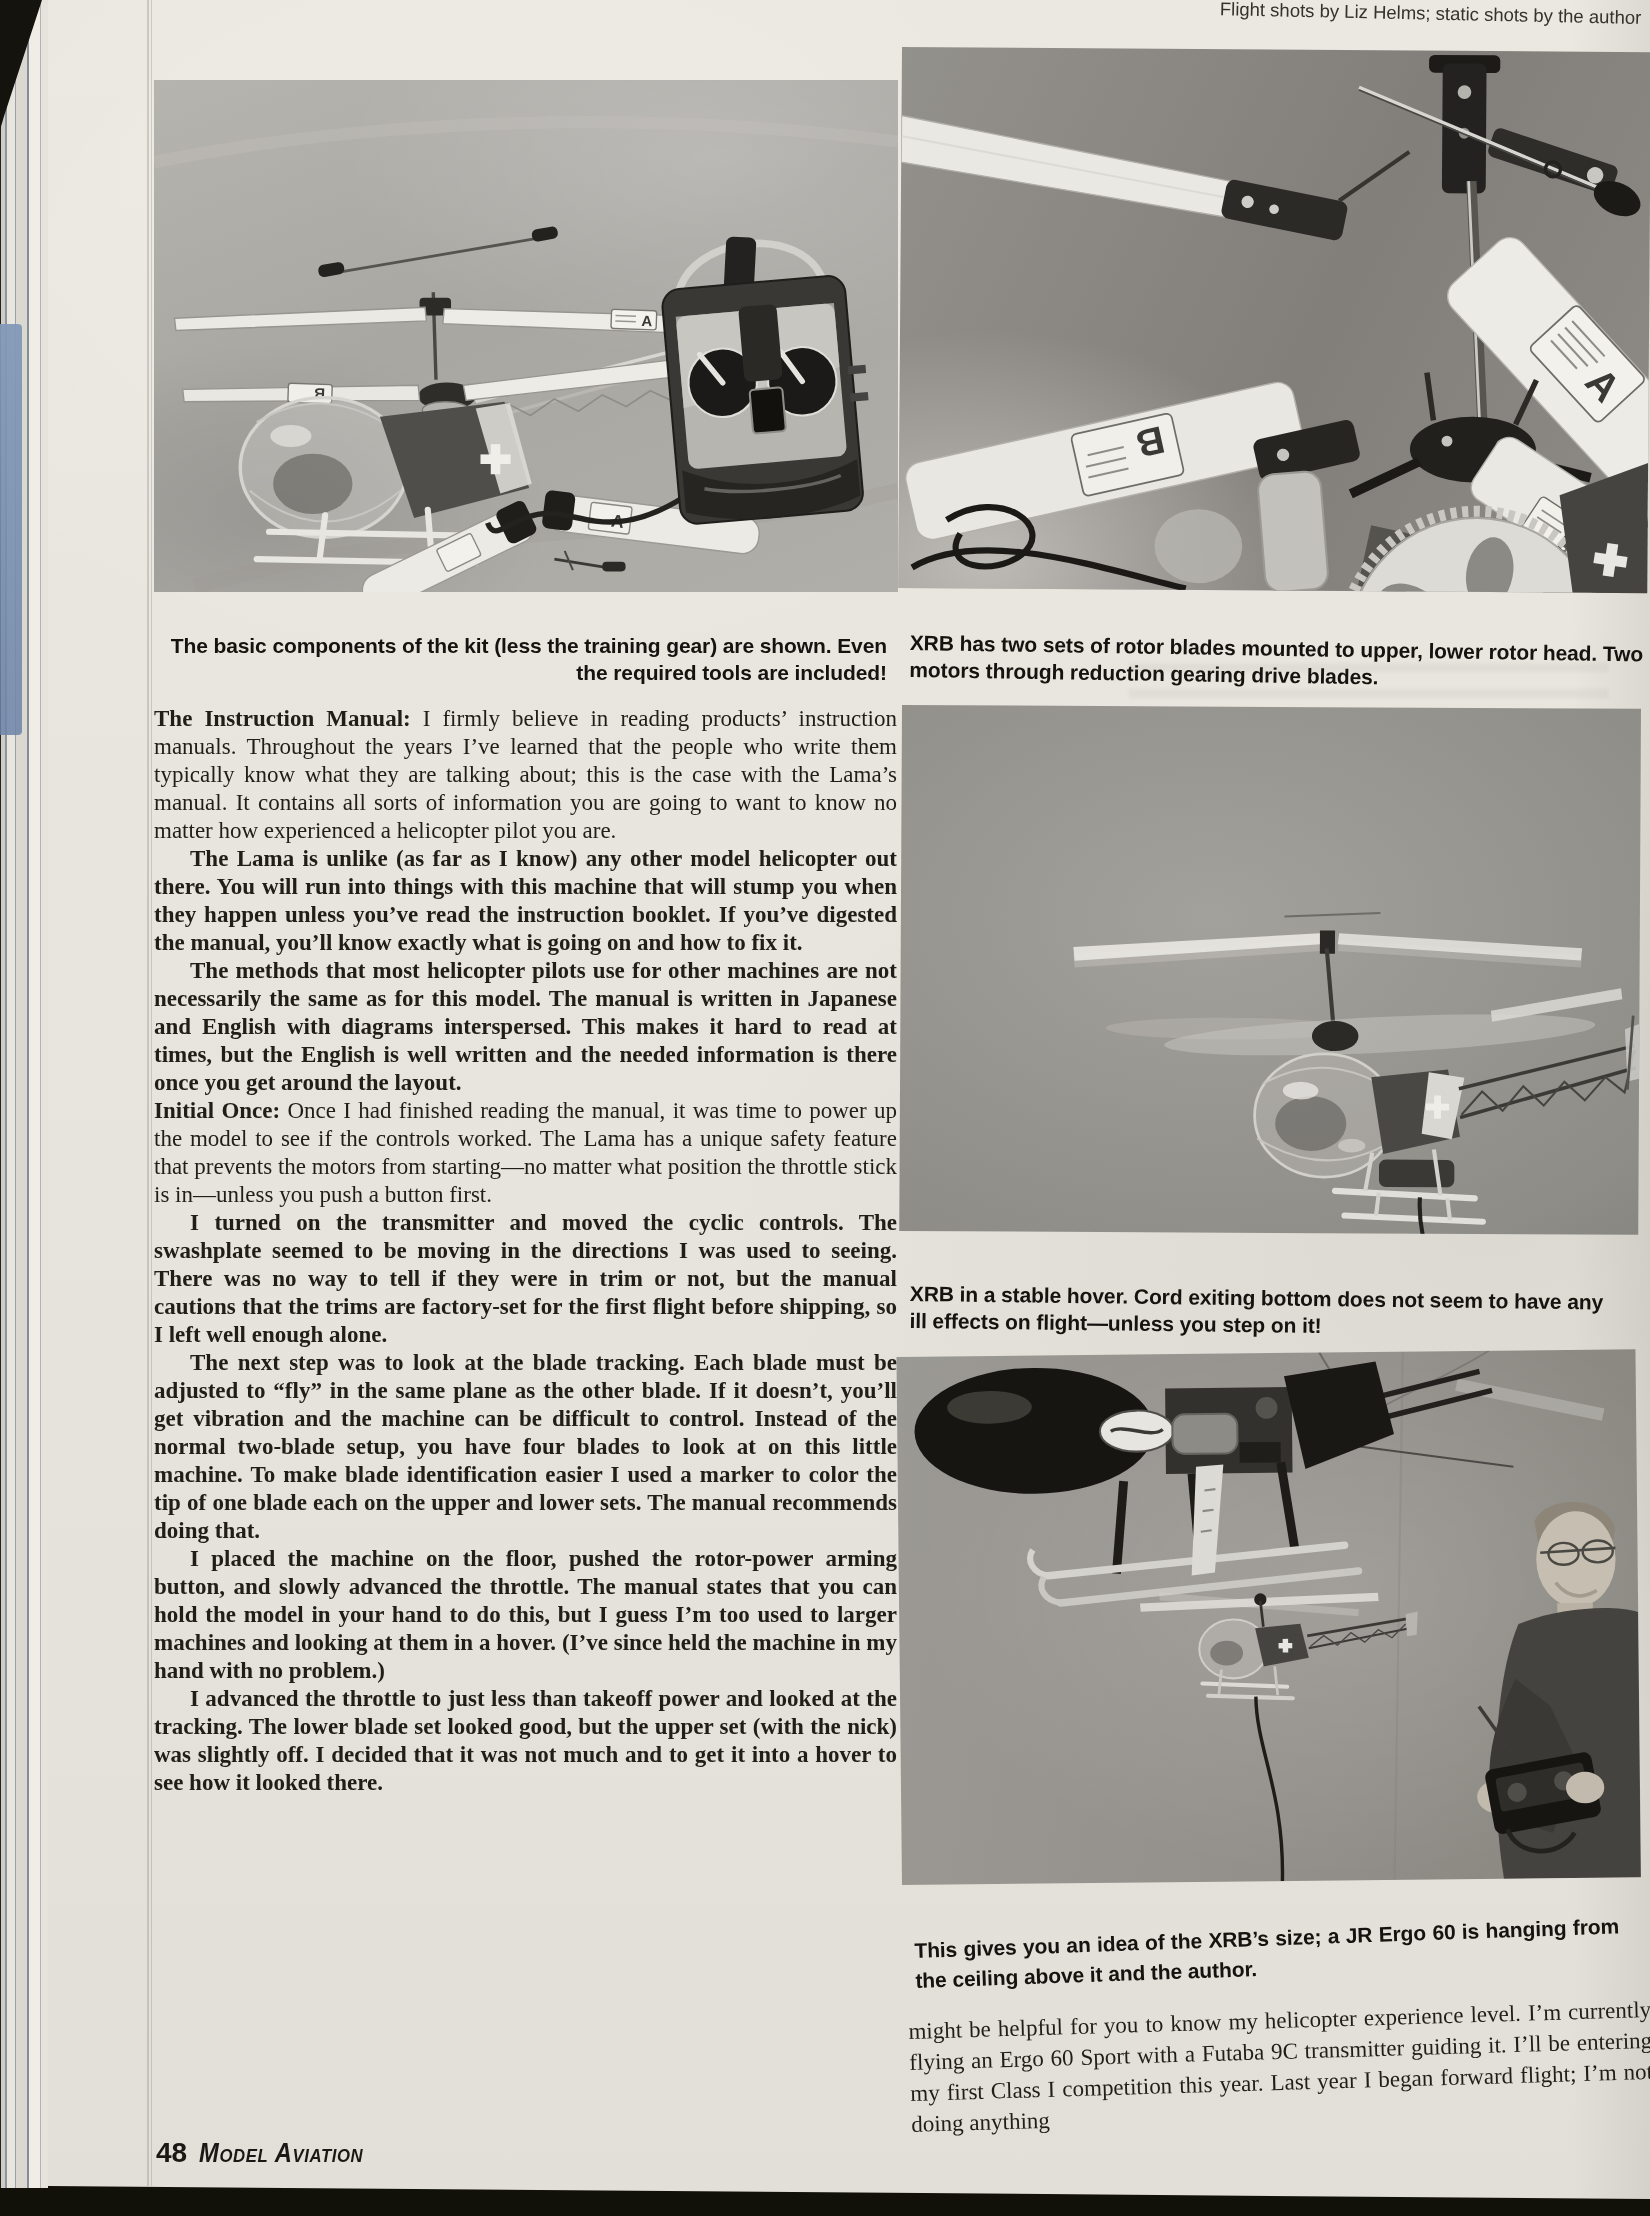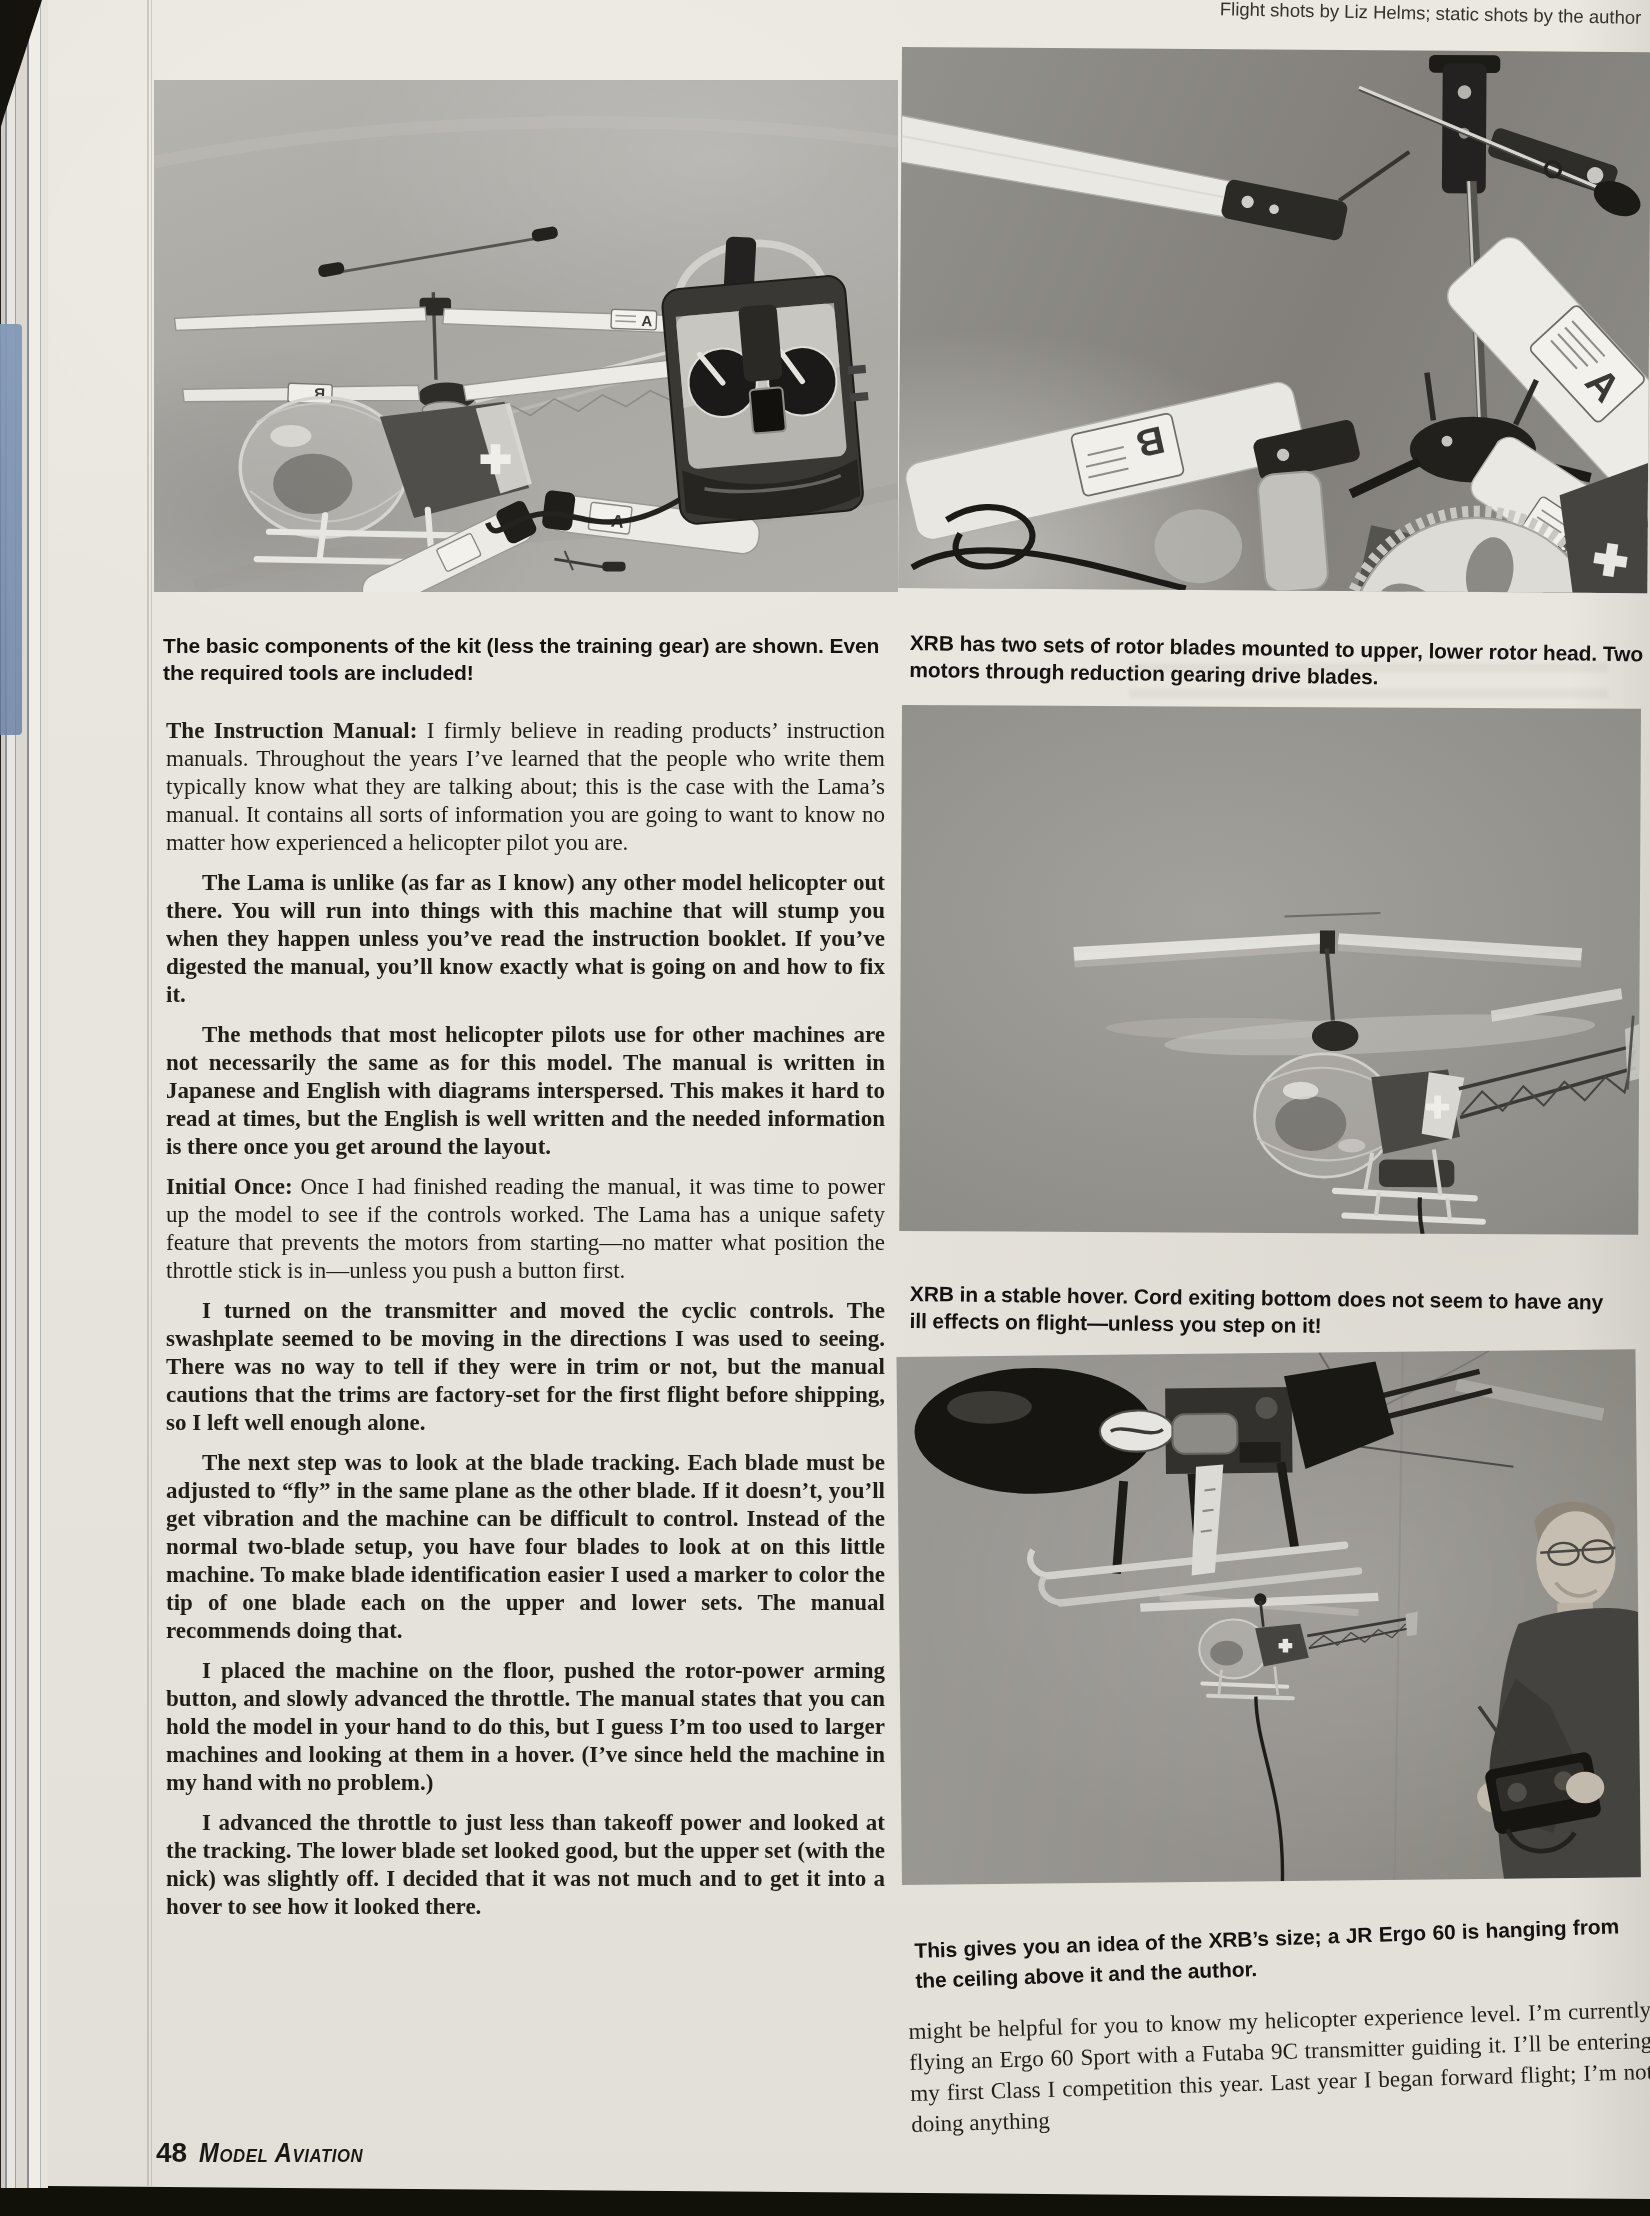--- a/index.html
+++ b/index.html
@@ -33,28 +33,28 @@
   #photo-rotor{left:902px;top:47px;width:749px;height:541px;transform:rotate(.4deg);transform-origin:0 0;
         background:radial-gradient(520px 356px at 12% 95%, rgba(232,230,224,.55), rgba(232,230,224,0) 65%),
                    linear-gradient(115deg,#93918c 0%,#827f7b 55%,#8d8b86 100%);}
   #photo-hover{left:902px;top:705px;width:739px;height:526px;transform:rotate(.3deg);transform-origin:0 0;
         background:radial-gradient(753px 493px at 42% 40%, #a3a19c 0%, #8e8c87 75%, #817f7a 100%);}
   #photo-size{left:902px;top:1357px;width:739px;height:528px;transform:rotate(-.6deg);transform-origin:0 100%;
         background:radial-gradient(616px 411px at 60% 45%, rgba(255,255,255,.14), rgba(255,255,255,0) 70%),
                    linear-gradient(100deg,#9b9994 0%,#928f8a 60%,#88867f 100%);}
   .caption{position:absolute;font-family:"Liberation Sans",sans-serif;font-weight:700;
         font-size:21px;line-height:27px;color:#15130f;letter-spacing:-0.1px;}
-  #cap-kit{left:163px;top:611px;width:732px;}
+  #cap-kit{left:155px;top:611px;width:732px;text-align:right;}
   #cap-rotor{left:910px;top:608px;width:739px;transform:rotate(.9deg);transform-origin:0 0;}
   #cap-hover{left:910px;top:1259px;width:712px;transform:rotate(.7deg);transform-origin:0 0;}
   #cap-size{left:916px;top:1915px;width:705px;line-height:30px;text-align:justify;
         transform:rotate(-2deg);transform-origin:0 100%;}
   .article{position:absolute;left:154px;top:705px;width:743px;font-size:23px;line-height:28px;
         color:#211e18;text-align:justify;}
-  .article p{margin:12px;}
+  .article p{margin:0;}
   .ind{text-indent:36px;font-weight:bold;}
   .sect{margin-top:36px;}
   .runin{font-weight:700;}
   #continuation{position:absolute;left:908px;top:2016px;width:743px;font-size:23px;line-height:31px;
         color:#211e18;text-align:justify;transform:rotate(-1.7deg);transform-origin:0 0;}
   #footer{position:absolute;left:156px;top:2137px;display:flex;align-items:baseline;gap:12.3px;
         color:#1a1814;font-family:"Liberation Sans",sans-serif;}
   .pageno{font-size:28px;font-weight:700;}
   .magtitle{font-size:27px;font-weight:700;font-style:italic;font-variant:small-caps;letter-spacing:0.7px;
         transform:scaleX(.88);transform-origin:0 100%;}

